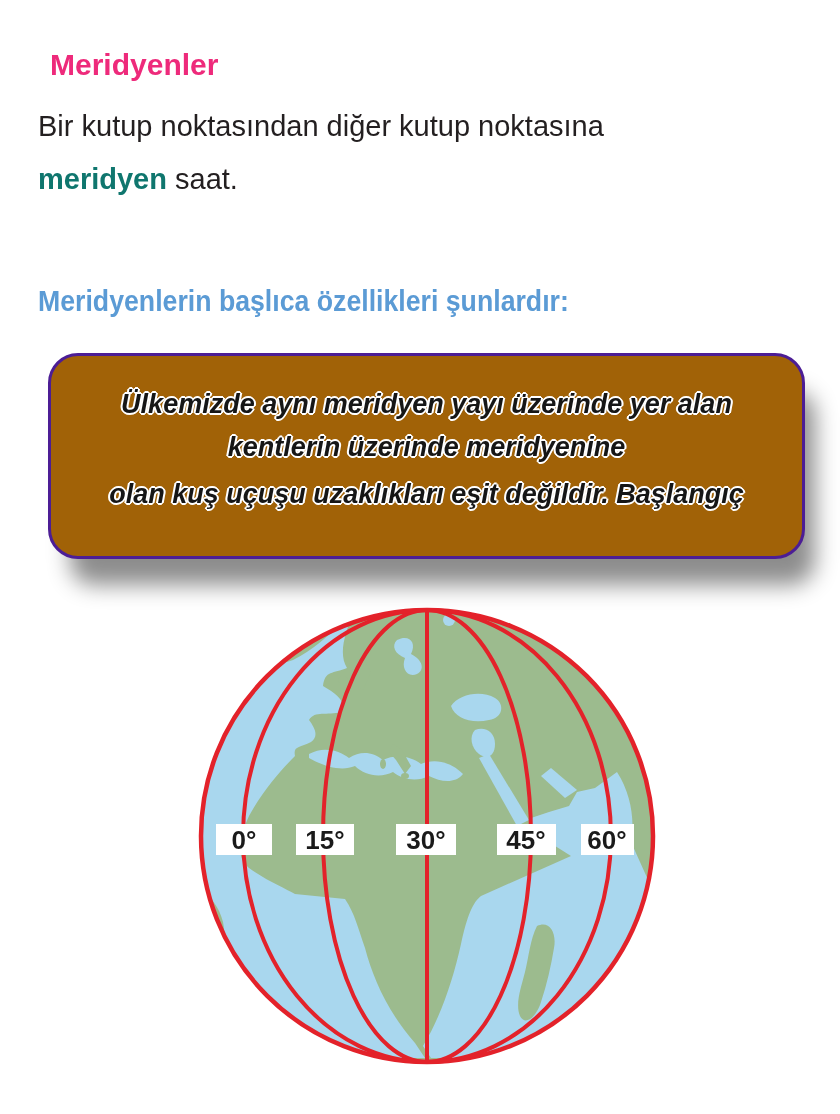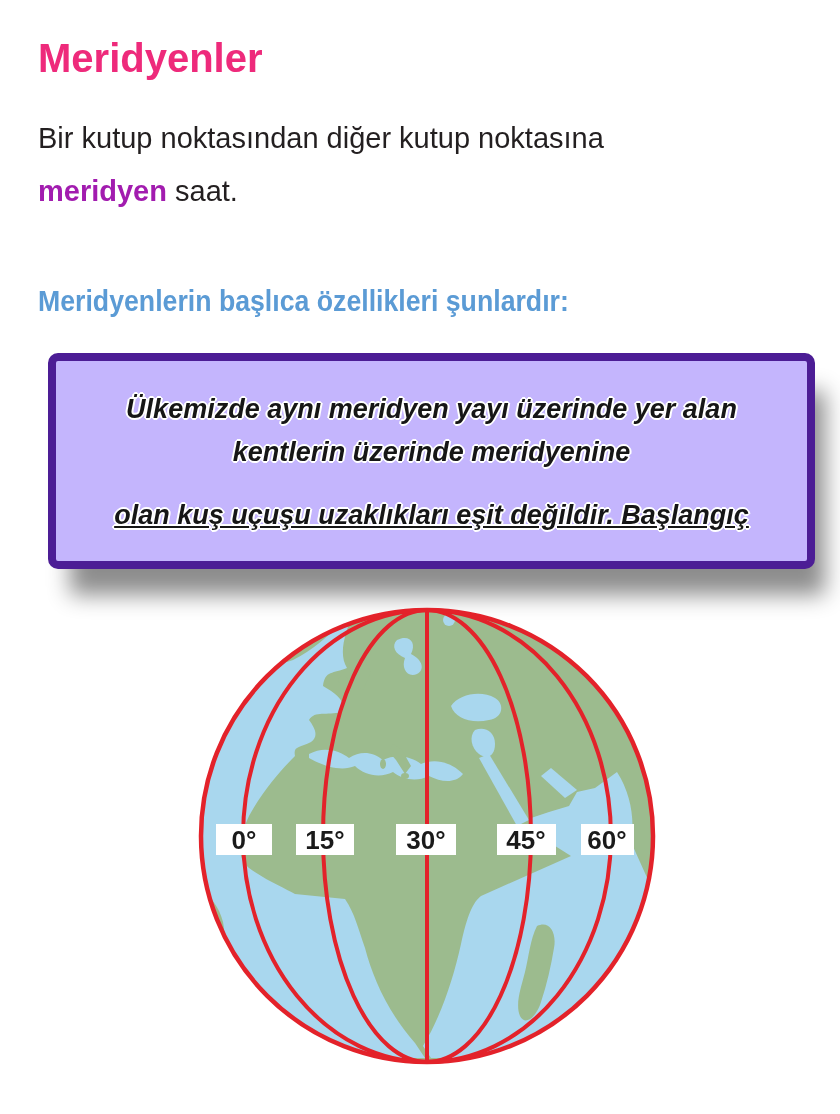--- a/index.html
+++ b/index.html
@@ -1,46 +1,46 @@
 <!DOCTYPE html>
 <html><head>
 <meta charset="utf-8">
 <style>
   html,body{margin:0;padding:0;background:#ffffff;}
   .page{
     position:relative;width:840px;height:1114px;background:#ffffff;
     font-family:"Liberation Sans","DejaVu Sans",sans-serif;overflow:hidden;
   }
   .page-title{
-    position:absolute;left:38px;top:36px;margin:0;
-    font-size:40px;font-weight:bold;color:#EE2A7B;letter-spacing:0px;
+    position:absolute;left:38px;top:36px;margin:12px;
+    font-size:30px;font-weight:bold;color:#EE2A7B;letter-spacing:0px;
   }
   .intro{
-    position:absolute;left:38px;top:112px;width:740px;
+    position:absolute;left:38px;top:100px;width:740px;
     font-size:29px;line-height:53px;color:#231F20;
   }
-  .kw-green{color:#a21caf;font-weight:bold;}
+  .kw-green{color:#0f766e;font-weight:bold;}
   .subheading{
     position:absolute;left:38px;top:285px;margin:0;
     font-size:29px;font-weight:bold;color:#5B9BD5;
     transform:scaleX(0.92);transform-origin:left center;white-space:nowrap;
   }
   .info-box{
     position:absolute;left:48px;top:353px;width:751px;height:200px;
-    background:#c4b5fd;border:8px solid #4c1d95;border-radius:10px;
+    background:#a16207;border:3px solid #4c1d95;border-radius:30px;
     box-shadow:16px 32px 22px -6px rgba(0,0,0,0.45);
   }
   .info-box .line{
     text-align:center;font-size:27px;line-height:43px;
     font-weight:bold;font-style:italic;color:#161616;
     text-shadow:-2px 0 0 #fff,2px 0 0 #fff,0 -2px 0 #fff,0 2px 0 #fff,
                 -1px -1px 0 #fff,1px -1px 0 #fff,-1px 1px 0 #fff,1px 1px 0 #fff;
   }
   .info-box .first{margin-top:27px;}
-  .info-box .gap{margin-top:20px;text-decoration:underline;}
+  .info-box .gap{margin-top:4px;}
   .globe{position:absolute;left:197px;top:606px;}
   .deg-label{
     font-family:"Liberation Sans","DejaVu Sans",sans-serif;
     font-size:26px;font-weight:bold;fill:#1a1a1a;
   }
 </style>
 </head>
 <body>
 
 <div class="page">

